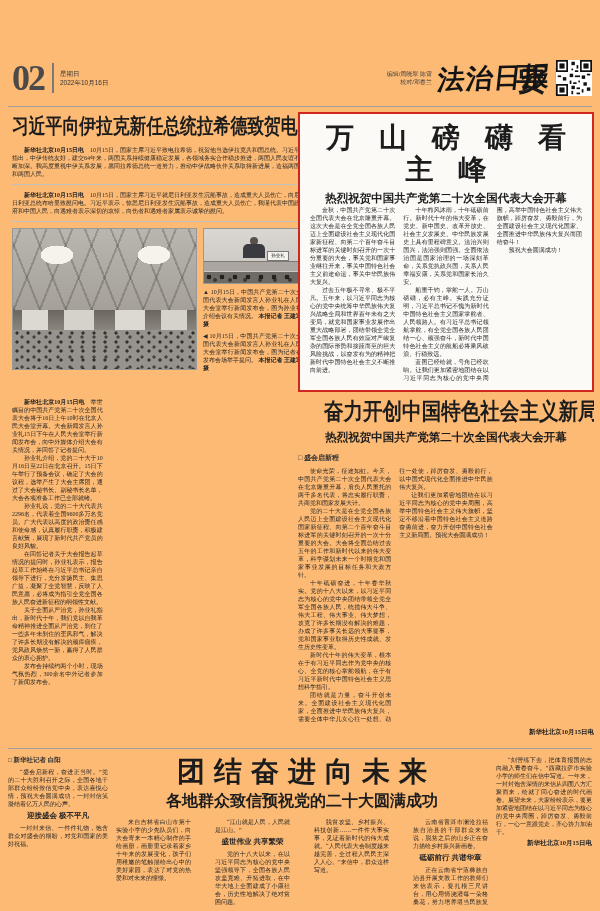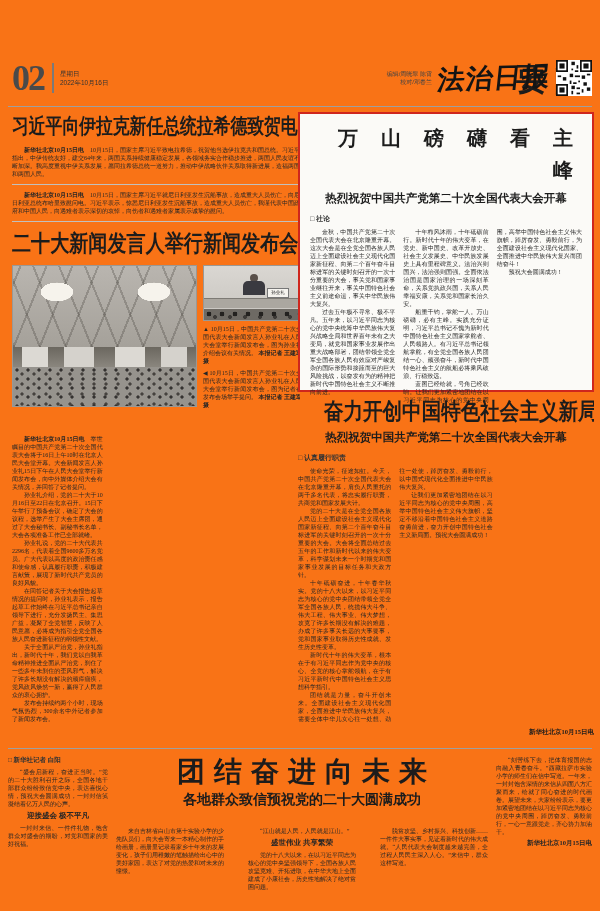--- a/index.html
+++ b/index.html
@@ -1,16 +1,16 @@
 <!DOCTYPE html>
 <html><head>
 <meta charset="utf-8">
 <style>
   html,body{margin:0;padding:0;background:#e9e7e3;}
-  .page{position:relative;width:600px;height:911px;margin:0 auto;background:#f97316;
+  .page{position:relative;width:600px;height:911px;margin:0 auto;background:#fdba74;
         font-family:"Liberation Serif","DejaVu Serif",serif;color:#1c1c1c;overflow:hidden;text-decoration:underline;}
   
   .header{position:absolute;left:8px;right:8px;top:58px;height:46px;}
   .pagenum-block{position:absolute;left:4px;top:2px;display:flex;align-items:center;}
   .pagenum{font-size:36px;font-weight:bold;color:#4a4a4a;line-height:36px;letter-spacing:-2px;}
   .pn-divider{width:2px;height:30px;background:#7a7a7a;margin:0 6px 0 8px;}
   .datecol{font-size:6.5px;line-height:9px;color:#333;font-family:"Liberation Sans",sans-serif;}
   .section-title{position:absolute;left:0;right:0;top:0;text-align:right;font-size:32px;font-weight:bold;letter-spacing:6px;}
   .mast-right{position:absolute;right:0;top:2px;display:flex;align-items:center;gap:6px;}
   .credits{font-size:6px;line-height:8.5px;color:#444;text-align:right;font-family:"Liberation Sans",sans-serif;}
@@ -64,40 +64,40 @@
       radial-gradient(circle 2.4px at 5px 5px, #23211f 0 2.2px, rgba(0,0,0,0) 2.6px),
       radial-gradient(circle 2px at 11px 8px, #3c3936 0 1.8px, rgba(0,0,0,0) 2.2px),
       #6e6a64;
     background-size:13px 10px, 15px 11px;}
   .caption{font-size:6px;line-height:8px;text-align:justify;color:#262626;}
   .caption b{font-weight:bold;}
   .press-body{height:312px;margin-top:8px;}
   
   .red-box{position:absolute;left:298px;top:112px;width:296px;height:280px;border:2.5px solid #cf261d;
            box-sizing:border-box;padding:8px 10px;background:#fbfaf7;}
-  .rb-head{text-align:right;font-size:20px;font-weight:bold;letter-spacing:9px;padding-left:9px;line-height:32px;}
+  .rb-head{text-align:center;font-size:28px;font-weight:bold;letter-spacing:9px;padding-left:9px;line-height:32px;}
   .rb-sub{text-align:center;font-size:11.5px;font-weight:bold;margin-top:5px;}
   .ed-label{font-size:7px;color:#333;margin:8px 0 4px;font-weight:bold;}
   .rb-cols{height:178px;}
   
   .renmin{position:absolute;left:298px;top:398px;width:296px;height:348px;overflow:hidden;}
   .rm-headwrap{text-align:center;}
   .rm-head{display:inline-block;font-size:23px;font-weight:bold;transform:scaleX(0.85);transform-origin:50% 50%;white-space:nowrap;line-height:28px;}
   .rm-sub{text-align:center;font-size:11.5px;font-weight:bold;margin-top:4px;}
   .rm-cols{height:258px;}
   .dateline-end{font-weight:bold;font-size:6.5px;text-align:right;margin-top:3px;}
   
   .bottom{position:absolute;left:8px;right:8px;top:756px;height:150px;display:flex;gap:8px;overflow:hidden;}
   .b-col1{width:100px;flex:none;}
   .tag-box{width:96px;height:24px;background:#6a6a6a;color:#fff;border:2px solid #2f2f2f;box-shadow:3px 3px 0 #bdbcb9;
            display:flex;align-items:center;justify-content:center;font-size:13px;font-weight:bold;letter-spacing:2px;margin:0 0 8px 6px;}
   .b-byline{font-size:6.5px;font-weight:bold;color:#333;margin-bottom:4px;}
   .b-mid{flex:1;display:flex;flex-direction:column;}
   .b-headline{text-align:center;font-size:28px;font-weight:bold;letter-spacing:9px;padding-left:9px;line-height:32px;}
-  .b-sub{text-align:center;font-size:14px;font-weight:bold;margin:3px 0 18px;}
+  .b-sub{text-align:center;font-size:16px;font-weight:bold;margin:3px 0 6px;}
   .b-innercols{display:flex;gap:24px;flex:1;overflow:hidden;}
   .b-innercols>div{flex:1;overflow:hidden;}
   .b-col6{width:96px;flex:none;overflow:hidden;}
   .subhead{text-align:center;font-weight:bold;font-size:7.5px;margin:4px 0;text-indent:0 !important;}
   .subhead-p{text-indent:0;}
 </style>
 </head>
 <body>
 
 <div class="page">
@@ -164,23 +164,20 @@
     </div>
 
     <div class="thin-rule"></div>
 
     <div class="body-sm" style="margin-top:5px;">
       <p class="subhead-p"><b class="dateline">新华社北京10月15日电</b>　<span>10月15日，国家主席习近平就尼日利亚发生沉船事故，造成重大人员伤亡，向尼日利亚总统布哈里致慰问电。习近平表示，惊悉尼日利亚发生沉船事故，造成重大人员伤亡，我谨代表中国政府和中国人民，向遇难者表示深切的哀悼，向伤者和遇难者家属表示诚挚的慰问。</span></p>
     </div>
 
     <div class="thin-rule"></div>
 
-    <div class="hwrap">
-      <div class="condensed headline-c">二十大新闻发言人举行新闻发布会</div>
-    </div>
 
     <div class="photos">
       <div class="photo-large">
         <div class="ph-ceiling"></div>
         <div class="ph-stage"></div>
         <div class="ph-audience"></div>
       </div>
       <div class="photo-stack">
         <div class="photo-small">
           <div class="sp-head"></div>
@@ -206,35 +203,34 @@
       <p>孙业礼说，党的二十大代表共2296名，代表着全国9600多万名党员。广大代表以高度的政治责任感和使命感，认真履行职责，积极建言献策，展现了新时代共产党员的良好风貌。</p>
       <p>在回答记者关于大会报告起草情况的提问时，孙业礼表示，报告起草工作始终在习近平总书记亲自领导下进行，充分发扬民主、集思广益，凝聚了全党智慧，反映了人民意愿，必将成为指引全党全国各族人民奋进新征程的纲领性文献。</p>
       <p>关于全面从严治党，孙业礼指出，新时代十年，我们党以自我革命精神推进全面从严治党，刹住了一些多年未刹住的歪风邪气，解决了许多长期没有解决的顽瘴痼疾，党风政风焕然一新，赢得了人民群众的衷心拥护。</p>
       <p>发布会持续约两个小时，现场气氛热烈，300余名中外记者参加了新闻发布会。</p>
     </div>
   </div>
 
   <div class="red-box">
     <div class="rb-head">万 山 磅 礴 看 主 峰</div>
     <div class="rb-sub">热烈祝贺中国共产党第二十次全国代表大会开幕</div>
-    <div class="ed-label">□ 社论</div>
     <div class="body-sm cols3 rb-cols">
       <p>金秋，中国共产党第二十次全国代表大会在北京隆重开幕。这次大会是在全党全国各族人民迈上全面建设社会主义现代化国家新征程、向第二个百年奋斗目标进军的关键时刻召开的一次十分重要的大会，事关党和国家事业继往开来，事关中国特色社会主义前途命运，事关中华民族伟大复兴。</p>
       <p>过去五年极不寻常、极不平凡。五年来，以习近平同志为核心的党中央统筹中华民族伟大复兴战略全局和世界百年未有之大变局，就党和国家事业发展作出重大战略部署，团结带领全党全军全国各族人民有效应对严峻复杂的国际形势和接踵而至的巨大风险挑战，以奋发有为的精神把新时代中国特色社会主义不断推向前进。</p>
       <p>十年栉风沐雨，十年砥砺前行。新时代十年的伟大变革，在党史、新中国史、改革开放史、社会主义发展史、中华民族发展史上具有里程碑意义。法治兴则国兴，法治强则国强。全面依法治国是国家治理的一场深刻革命，关系党执政兴国，关系人民幸福安康，关系党和国家长治久安。</p>
       <p>船重千钧，掌舵一人。万山磅礴，必有主峰。实践充分证明，习近平总书记不愧为新时代中国特色社会主义国家掌舵者、人民领路人。有习近平总书记领航掌舵，有全党全国各族人民团结一心、顽强奋斗，新时代中国特色社会主义的航船必将乘风破浪、行稳致远。</p>
       <p>蓝图已经绘就，号角已经吹响。让我们更加紧密地团结在以习近平同志为核心的党中央周围，高举中国特色社会主义伟大旗帜，踔厉奋发、勇毅前行，为全面建设社会主义现代化国家、全面推进中华民族伟大复兴而团结奋斗！</p>
       <p>预祝大会圆满成功！</p>
     </div>
   </div>
 
   <div class="renmin">
     <div class="rm-headwrap"><div class="rm-head">奋力开创中国特色社会主义新局面</div></div>
     <div class="rm-sub">热烈祝贺中国共产党第二十次全国代表大会开幕</div>
-    <div class="ed-label">□ 认真履行职责</div>
+    <div class="ed-label">□ 盛会启新程</div>
     <div class="body-sm cols3 rm-cols">
       <p>使命光荣，征途如虹。今天，中国共产党第二十次全国代表大会在北京隆重开幕，肩负人民重托的两千多名代表，将忠实履行职责，共商党和国家发展大计。</p>
       <p>党的二十大是在全党全国各族人民迈上全面建设社会主义现代化国家新征程、向第二个百年奋斗目标进军的关键时刻召开的一次十分重要的大会。大会将全面总结过去五年的工作和新时代以来的伟大变革，科学谋划未来一个时期党和国家事业发展的目标任务和大政方针。</p>
       <p>十年砥砺奋进，十年春华秋实。党的十八大以来，以习近平同志为核心的党中央团结带领全党全军全国各族人民，统揽伟大斗争、伟大工程、伟大事业、伟大梦想，攻克了许多长期没有解决的难题，办成了许多事关长远的大事要事，党和国家事业取得历史性成就、发生历史性变革。</p>
       <p>新时代十年的伟大变革，根本在于有习近平同志作为党中央的核心、全党的核心掌舵领航，在于有习近平新时代中国特色社会主义思想科学指引。</p>
       <p>团结就是力量，奋斗开创未来。全面建设社会主义现代化国家，全面推进中华民族伟大复兴，需要全体中华儿女心往一处想、劲往一处使，踔厉奋发、勇毅前行，以中国式现代化全面推进中华民族伟大复兴。</p>
       <p>让我们更加紧密地团结在以习近平同志为核心的党中央周围，高举中国特色社会主义伟大旗帜，坚定不移沿着中国特色社会主义道路奋勇前进，奋力开创中国特色社会主义新局面。预祝大会圆满成功！</p>
     </div>
     <div class="dateline-end">新华社北京10月15日电</div>
   </div>
@@ -256,20 +252,25 @@
             <p>来自吉林省白山市第十实验小学的少先队员们，向大会寄来一本精心制作的手绘画册，画册里记录着家乡十年来的发展变化，孩子们用稚嫩的笔触描绘出心中的美好家园，表达了对党的热爱和对未来的憧憬。</p>
           </div>
         <div>
           <p class="subhead-p">“江山就是人民，人民就是江山。”</p>
           <div class="subhead">盛世伟业 共享繁荣</div>
           <p>党的十八大以来，在以习近平同志为核心的党中央坚强领导下，全国各族人民攻坚克难、开拓进取，在中华大地上全面建成了小康社会，历史性地解决了绝对贫困问题。</p>
         </div>
         <div>
             <p>脱贫攻坚、乡村振兴、科技创新……一件件大事实事，见证着新时代的伟大成就。“人民代表大会制度越来越完善，全过程人民民主深入人心。”来信中，群众这样写道。</p>
           </div>
+        <div>
+          <p>云南省普洱市澜沧拉祜族自治县的干部群众来信说，脱贫之后的山乡正在奋力描绘乡村振兴新画卷。</p>
+          <div class="subhead">砥砺前行 共谱华章</div>
+          <p>正在云南省宁蒗彝族自治县开展支教工作的教师们来信表示，要扎根三尺讲台，用心用情浇灌每一朵格桑花，努力培养堪当民族复兴重任的时代新人。</p>
+        </div>
       </div>
     </div>
     <div class="b-col6 body-sm">
       <p>“刻苦练下去，把体育报国的志向融入青春奋斗。”西藏拉萨市实验小学的师生们在信中写道。一年来，一封封饱含深情的来信从四面八方汇聚而来，绘就了同心奋进的时代画卷。展望未来，大家纷纷表示，要更加紧密地团结在以习近平同志为核心的党中央周围，踔厉奋发、勇毅前行，一心一意跟党走，齐心协力加油干。</p>
       <div class="dateline-end">新华社北京10月15日电</div>
     </div>
   </div>
 
 </div>
 

